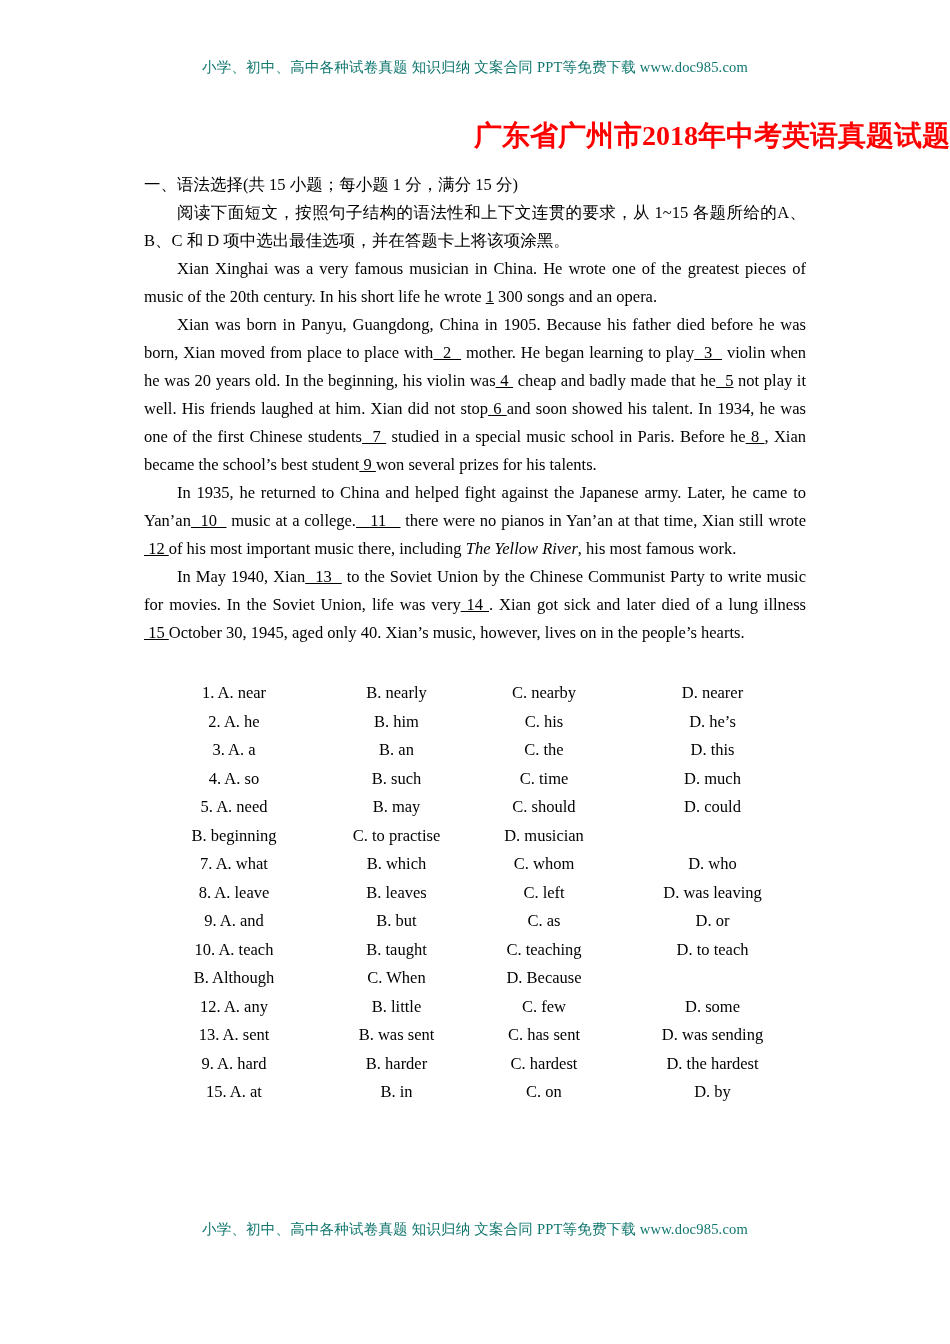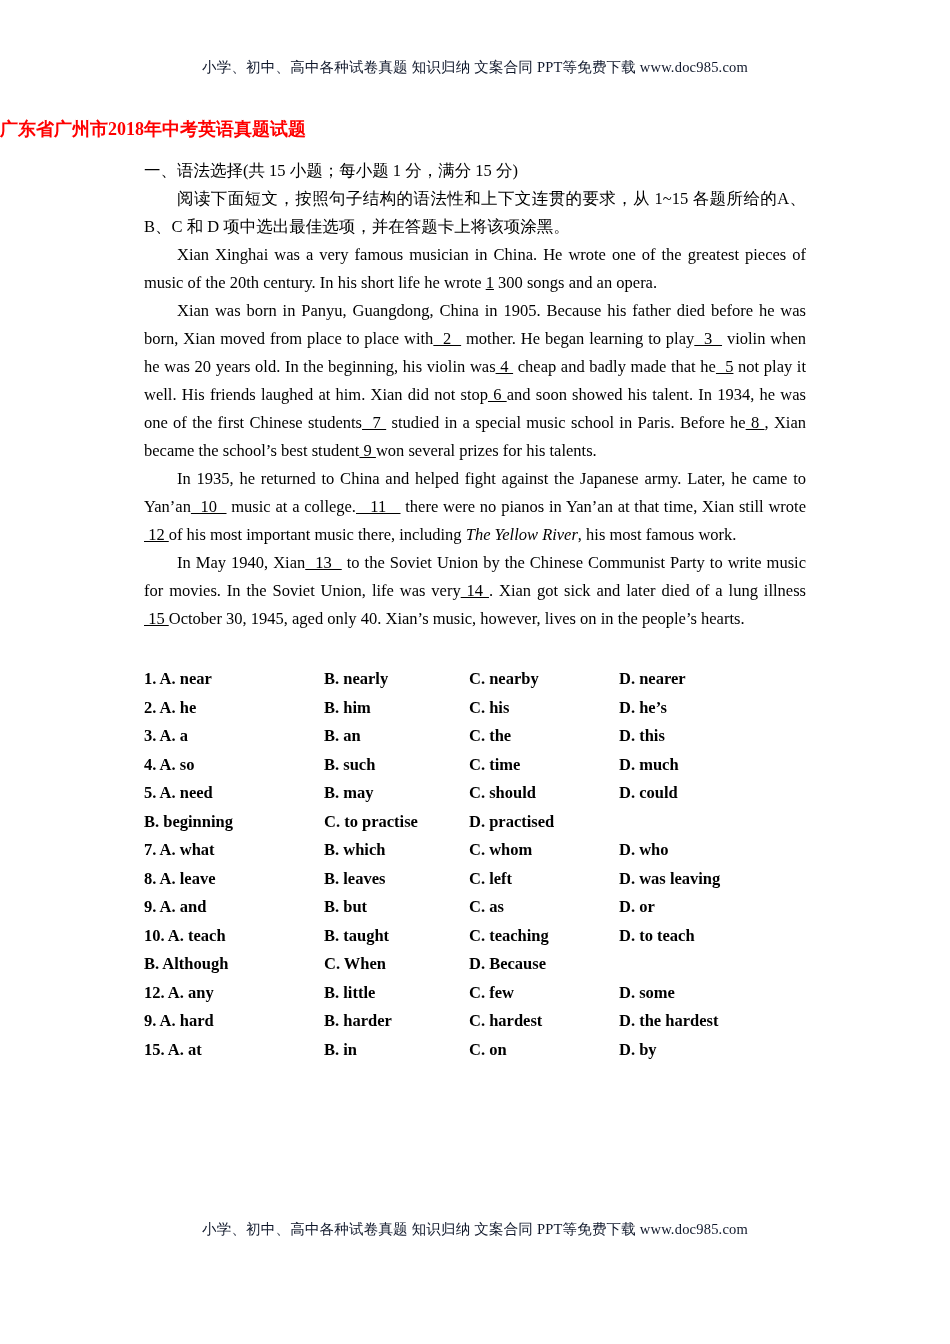--- a/index.html
+++ b/index.html
@@ -14,32 +14,32 @@
   .page {
     width: 950px;
     height: 1344px;
     position: relative;
     padding-top: 58px;
   }
   .site-note {
     text-align: center;
     font-size: 14.5px;
     letter-spacing: 0.2px;
-    color: #0f172a;
+    color: #0f766e;
   }
   .site-note.top { margin-bottom: 40px; }
   .site-note.bottom {
     position: absolute;
     bottom: 105px;
     left: 0;
     width: 100%;
   }
   .title {
-    text-align: left;
-    font-size: 18px;
+    text-align: right;
+    font-size: 28px;
     font-weight: bold;
     margin-bottom: 13px;
   }
   .content {
     width: 662px;
     margin: 16px auto;
     font-size: 16.5px;
     line-height: 28px;
     text-align: justify;
   }
@@ -49,22 +49,21 @@
   .blank {
     text-decoration: underline;
     white-space: pre;
   }
   em { }
   #questions { margin-top: 32px; }
   .qrow {
     display: grid;
     grid-template-columns: 180px 145px 150px auto;
     line-height: 28.5px;
-    text-align: left;
-    font-weight: bold;
+    text-align: center;
   }
 </style>
 </head>
 <body>
 
 <div class="page">
 
   <div class="site-note top">小学、初中、高中各种试卷真题 知识归纳 文案合同 PPT等免费下载  www.doc985.com</div>
 
   <h1 class="title" id="doc-title" style="color: rgb(255, 0, 0);">广东省广州市2018年中考英语真题试题</h1>
@@ -109,21 +108,21 @@
         </div>
         <div class="qrow">
           <div>5. A. need</div>
           <div>B. may</div>
           <div>C. should</div>
           <div>D. could</div>
         </div>
         <div class="qrow">
           <div>B. beginning</div>
           <div>C. to practise</div>
-          <div>D. practised</div>
+          <div>D. musician</div>
         </div>
         <div class="qrow">
           <div>7. A. what</div>
           <div>B. which</div>
           <div>C. whom</div>
           <div>D. who</div>
         </div>
         <div class="qrow">
           <div>8. A. leave</div>
           <div>B. leaves</div>
@@ -147,20 +146,26 @@
           <div>C. When</div>
           <div>D. Because</div>
         </div>
         <div class="qrow">
           <div>12. A. any</div>
           <div>B. little</div>
           <div>C. few</div>
           <div>D. some</div>
         </div>
         <div class="qrow">
+          <div>13. A. sent</div>
+          <div>B. was sent</div>
+          <div>C. has sent</div>
+          <div>D. was sending</div>
+        </div>
+        <div class="qrow">
           <div>9. A. hard</div>
           <div>B. harder</div>
           <div>C. hardest</div>
           <div>D. the hardest</div>
         </div>
         <div class="qrow">
           <div>15. A. at</div>
           <div>B. in</div>
           <div>C. on</div>
           <div>D. by</div>

